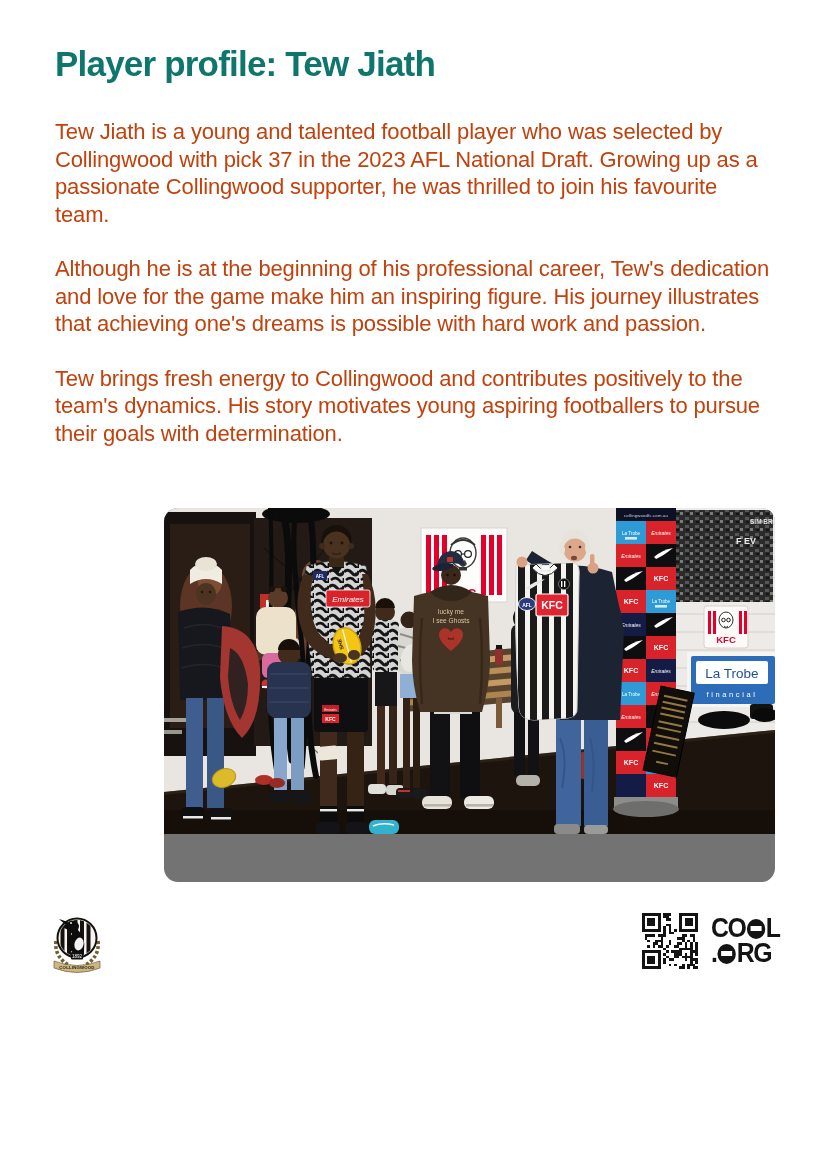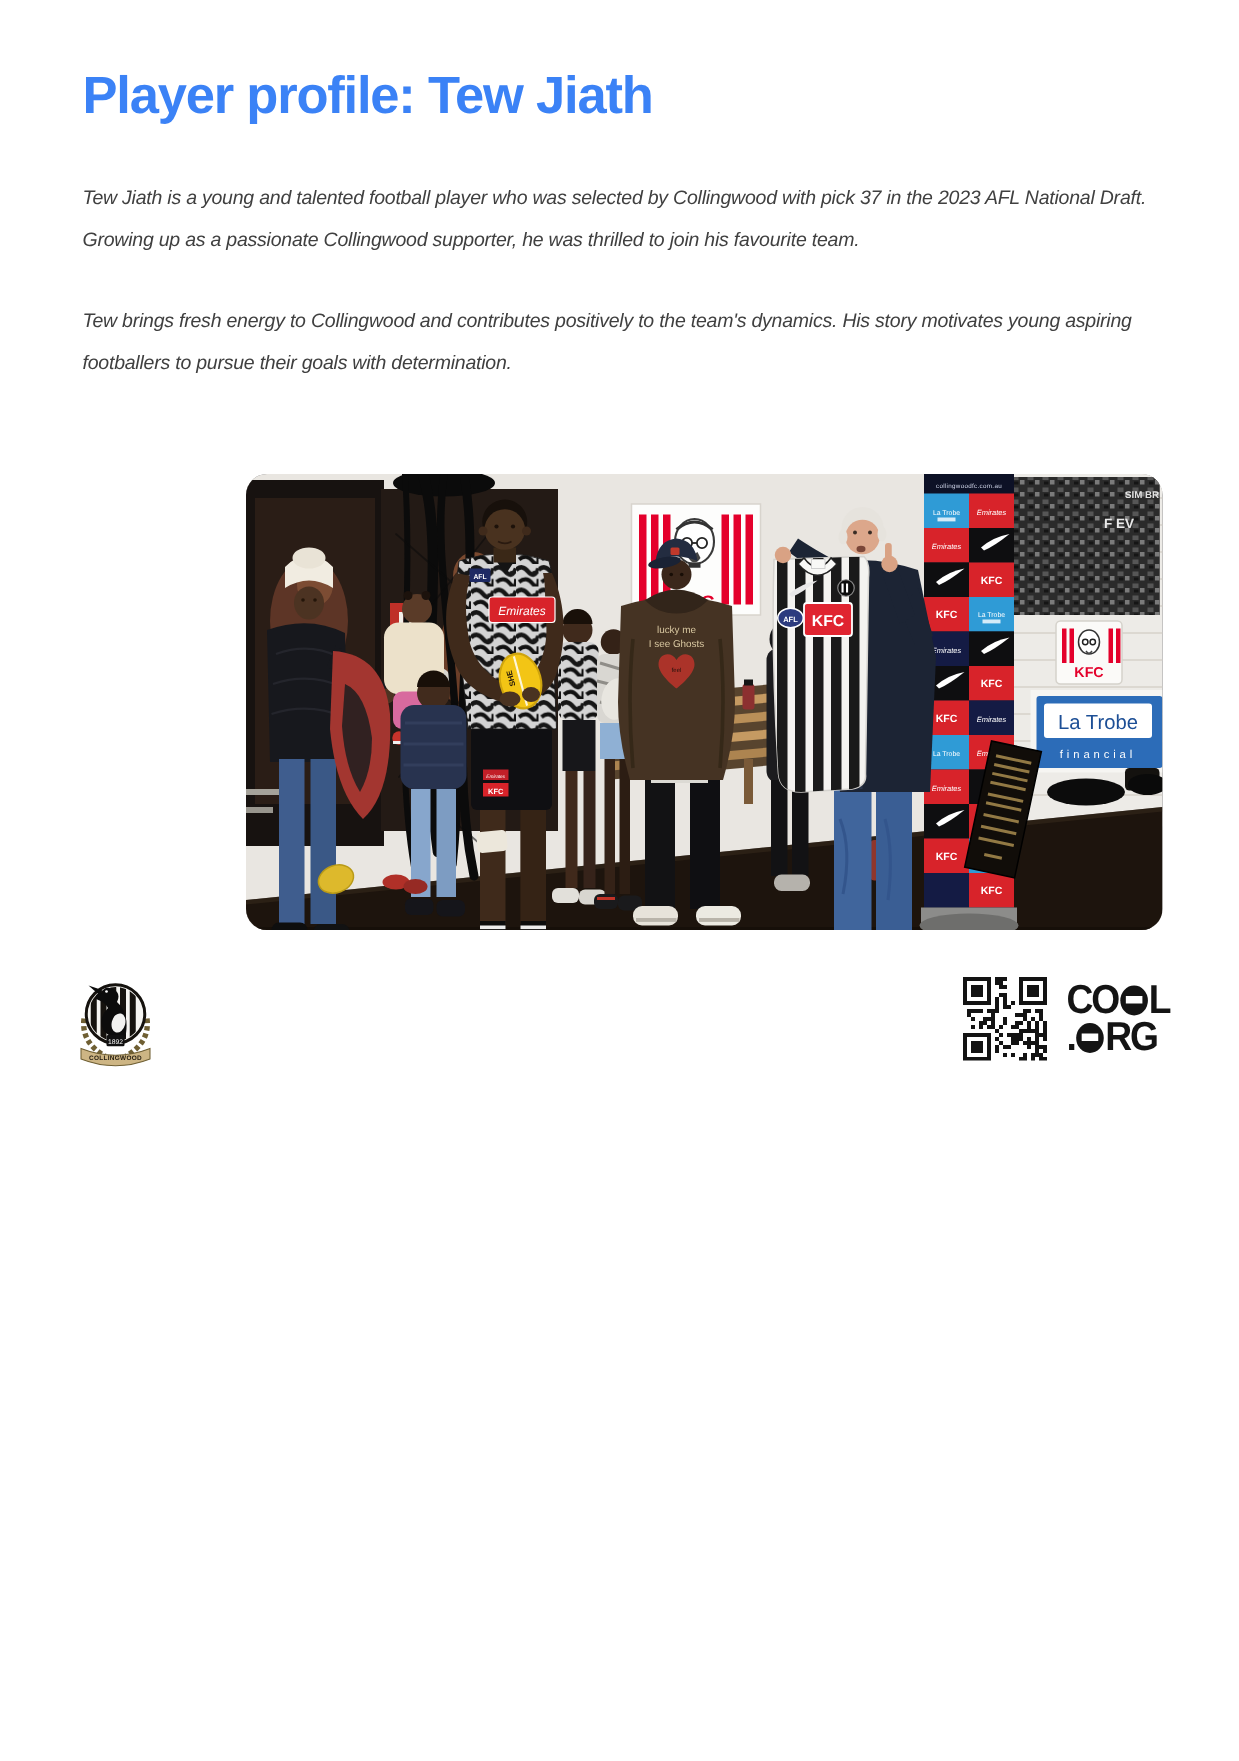--- a/index.html
+++ b/index.html
@@ -1,40 +1,41 @@
 <!DOCTYPE html>
 <html><head>
 <meta charset="utf-8">
 <style>
   html,body{margin:0;padding:0;}
   body{width:826px;height:1174px;background:#ffffff;font-family:"Liberation Sans",sans-serif;color:#161616;position:relative;overflow:hidden;}
   .page{width:826px;height:1174px;background:#fff;}
   .content{padding:43px 0 0 55px;}
-  h1.title{margin:0 0 33px 0;font-size:35px;line-height:42px;font-weight:bold;letter-spacing:-0.8px;color:#3b82f6;}
-  .body-text p{width:718px;margin:0 0 27px 0;font-size:13px;line-height:27.5px;letter-spacing:-0.15px;color:#404040;font-style:italic;}
-  figure.photo{margin:61px 0 0 109px;padding:0;width:611px;height:304px;border-radius:14px;overflow:hidden;background:#737373;}
+  h1.title{margin:0 0 33px 0;font-size:35px;line-height:42px;font-weight:bold;letter-spacing:-0.8px;color:#0f766e;}
+  .body-text p{width:718px;margin:0 0 27px 0;font-size:22px;line-height:27.5px;letter-spacing:-0.15px;color:#c2410c;}
+  figure.photo{margin:61px 0 0 109px;padding:0;width:611px;height:374px;border-radius:14px;overflow:hidden;background:#737373;}
   figure.photo svg{display:block;}
   svg text{font-family:"Liberation Sans",sans-serif;}
   .footer{display:flex;justify-content:space-between;align-items:flex-start;margin:31px 40px 0 48px;}
   .footer-right{display:flex;align-items:center;gap:13px;}
   .qr{width:56px;height:56px;}
   .brand{display:flex;flex-direction:column;justify-content:center;transform:scaleX(0.92);transform-origin:left center;}
   .brand-row{display:flex;align-items:center;height:25px;font-weight:900;font-size:27px;letter-spacing:-1.5px;color:#141414;line-height:25px;}
   .brand-row .bar-o{width:20px;height:20px;border-radius:50%;background:#141414;position:relative;margin:0 1px;flex:0 0 auto;}
   .brand-row .bar-o::after{content:"";position:absolute;left:4px;top:7.5px;width:12px;height:5px;background:#ffffff;}
   .brand-row span{display:inline-block;}
 </style>
 </head>
 <body>
 
 <div class="page">
   <div class="content">
     <h1 class="title"><span>Player profile: Tew Jiath</span></h1>
     <div class="body-text">
       <p>Tew Jiath is a young and talented football player who was selected by Collingwood with pick 37 in the 2023 AFL National Draft. Growing up as a passionate Collingwood supporter, he was thrilled to join his favourite team.</p>
+      <p>Although he is at the beginning of his professional career, Tew's dedication and love for the game make him an inspiring figure. His journey illustrates that achieving one's dreams is possible with hard work and passion.</p>
       <p>Tew brings fresh energy to Collingwood and contributes positively to the team's dynamics. His story motivates young aspiring footballers to pursue their goals with determination.</p>
     </div>
 
     <figure class="photo">
       <svg width="611" height="326" viewBox="0 0 611 326">
         <defs>
           <pattern id="camo" width="15" height="15" patternUnits="userSpaceOnUse">
             <rect width="15" height="15" fill="#d4d4d4"></rect>
             <path d="M0,4 Q4,0 8,5 T15,3" stroke="#161616" stroke-width="3" fill="none"></path>
             <path d="M2,12 Q7,8 11,13 T15,10" stroke="#111" stroke-width="2.6" fill="none"></path>

